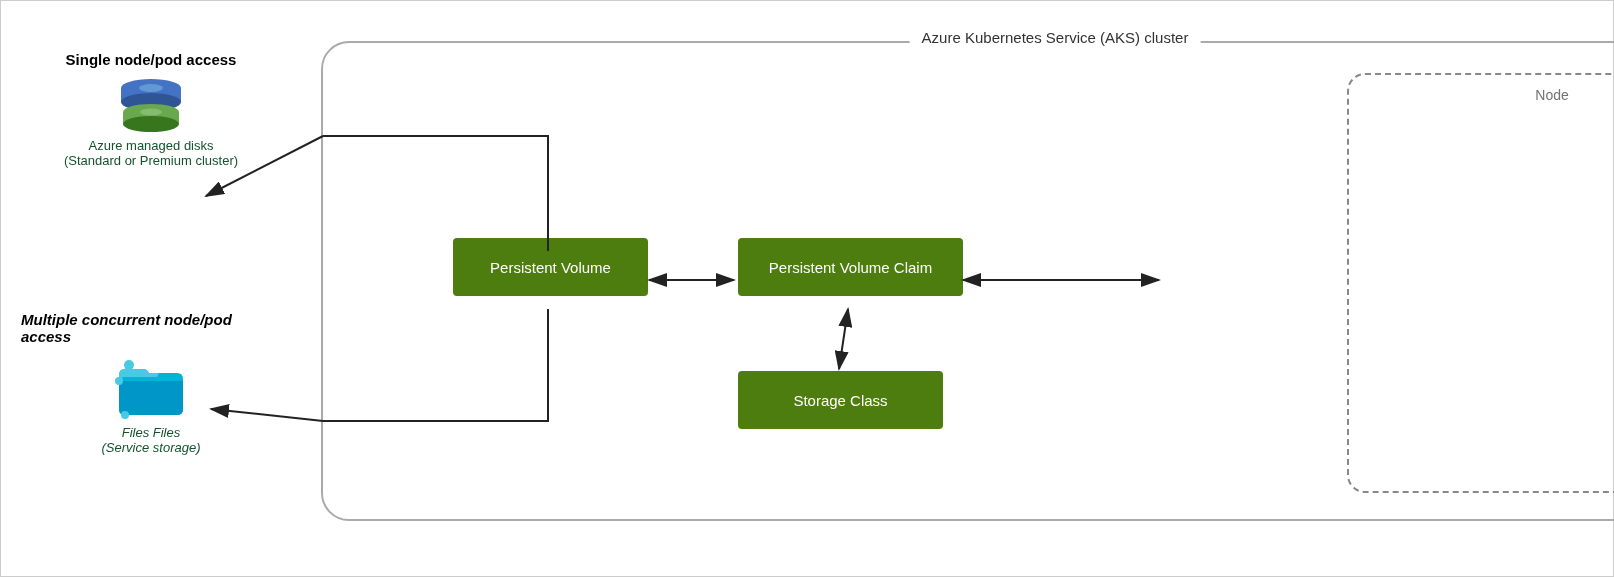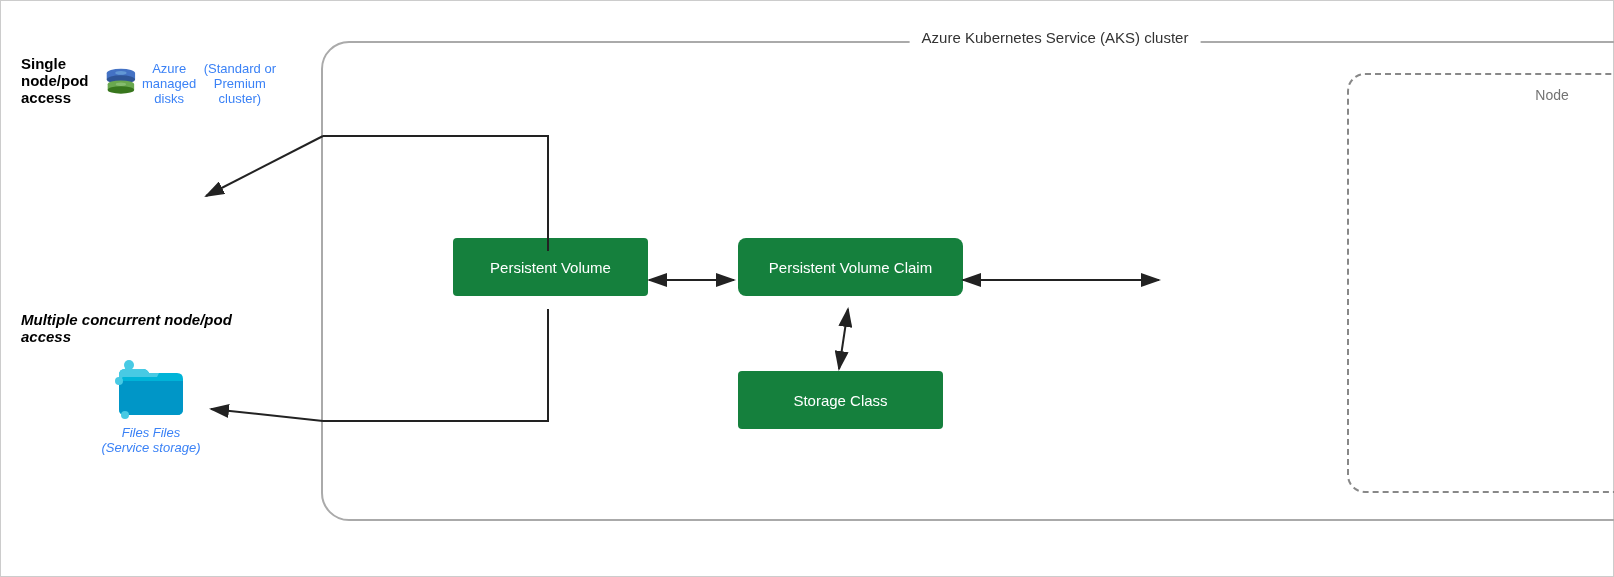--- a/index.html
+++ b/index.html
@@ -74,21 +74,21 @@
       top: 12px;
       left: 50%;
       transform: translateX(-50%);
       font-size: 14px;
       color: #555;
     }
 
     
     .blue-box {
       position: absolute;
-      background: #15803d;
+      background: #4d7c0f;
       color: #fff;
       border-radius: 4px;
       display: flex;
       align-items: center;
       justify-content: center;
       font-size: 15px;
       font-weight: 500;
       text-align: center;
       padding: 8px 12px;
     }
@@ -97,21 +97,20 @@
       left: 130px;
       top: 195px;
       width: 195px;
       height: 58px;
     }
     .pvc-box {
       left: 415px;
       top: 195px;
       width: 225px;
       height: 58px;
-      border-radius: 8px;
     }
     .sc-box {
       left: 415px;
       top: 315px;
       width: 205px;
       height: 58px;
       margin-top: 13px;
     }
 
     
@@ -124,37 +123,37 @@
       pointer-events: none;
     }
     .single-label {
       font-size: 15px;
       font-weight: 700;
       color: #000;
       margin-bottom: 6px;
     }
     .sub-label {
       font-size: 13px;
-      color: #3b82f6;
+      color: #14532d;
       text-align: center;
     }
     .multi-label {
       font-size: 15px;
       font-weight: 700;
       color: #000;
       margin-bottom: 6px;
     }
 
     .top-section {
       position: absolute;
       left: 20px;
       top: 50px;
       width: 260px;
       display: flex;
-      flex-direction: row;
+      flex-direction: column;
       align-items: center;
     }
     .bottom-section {
       position: absolute;
       left: 20px;
       top: 310px;
       width: 260px;
       display: flex;
       flex-direction: column;
       align-items: center;

